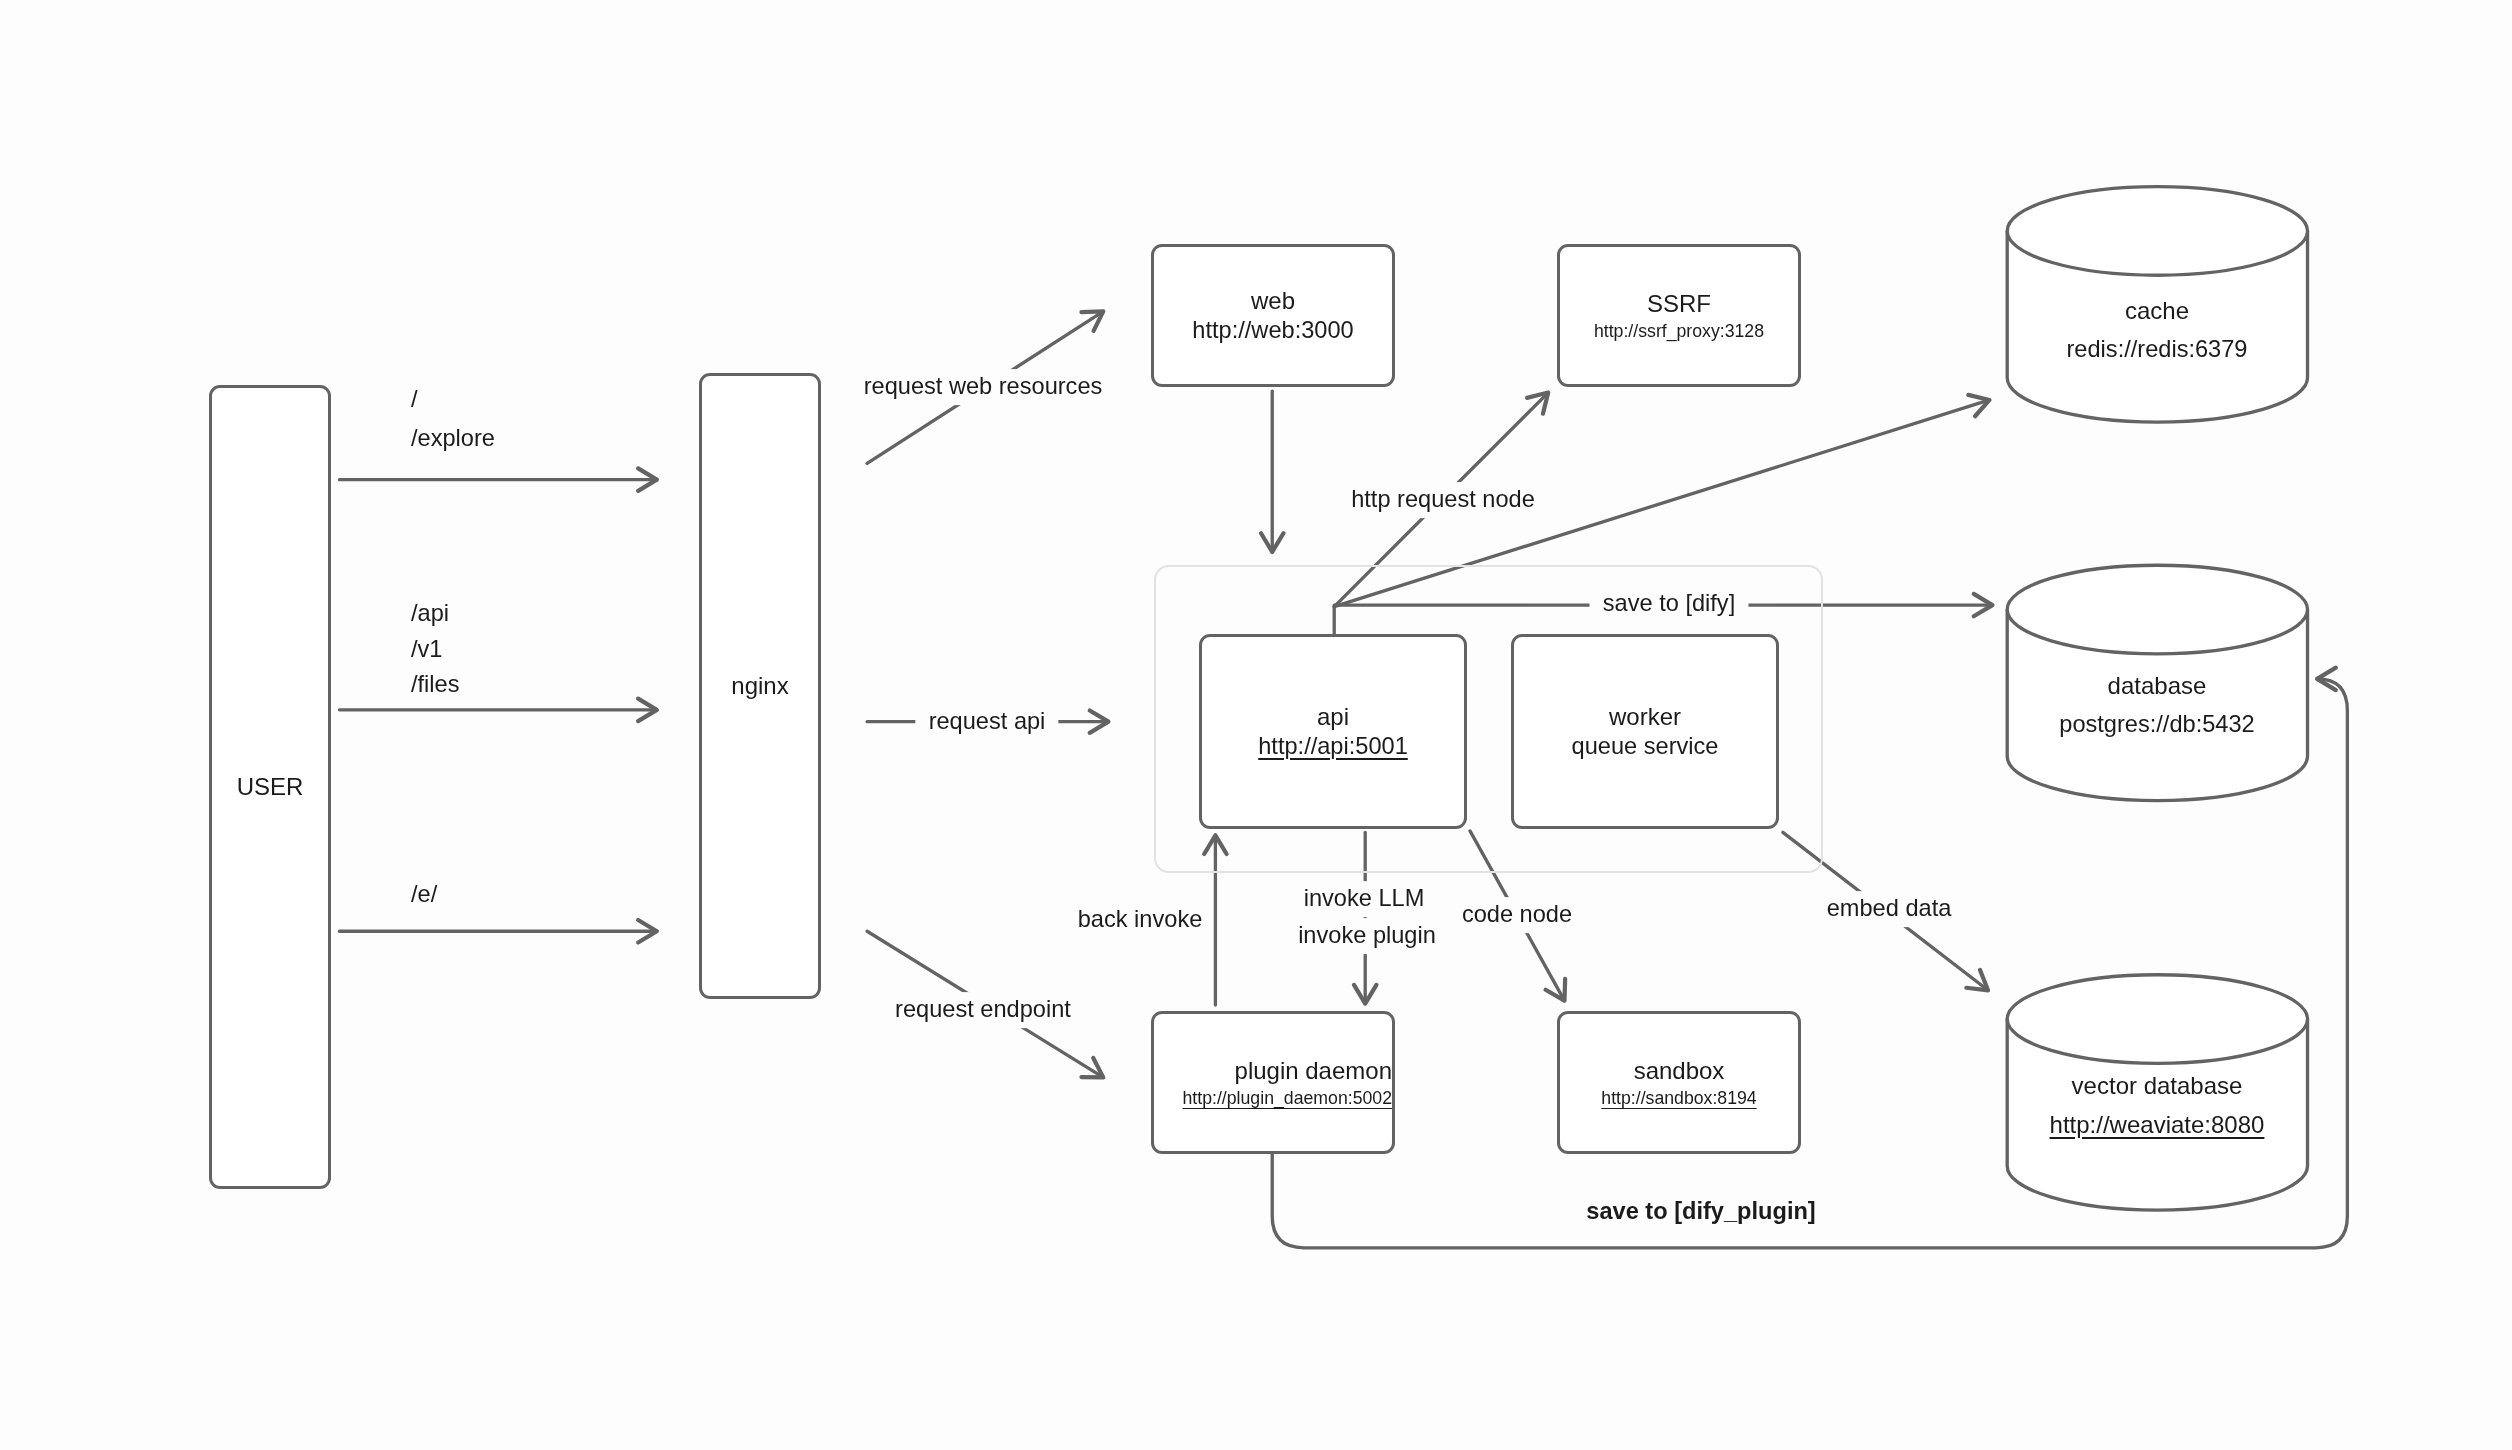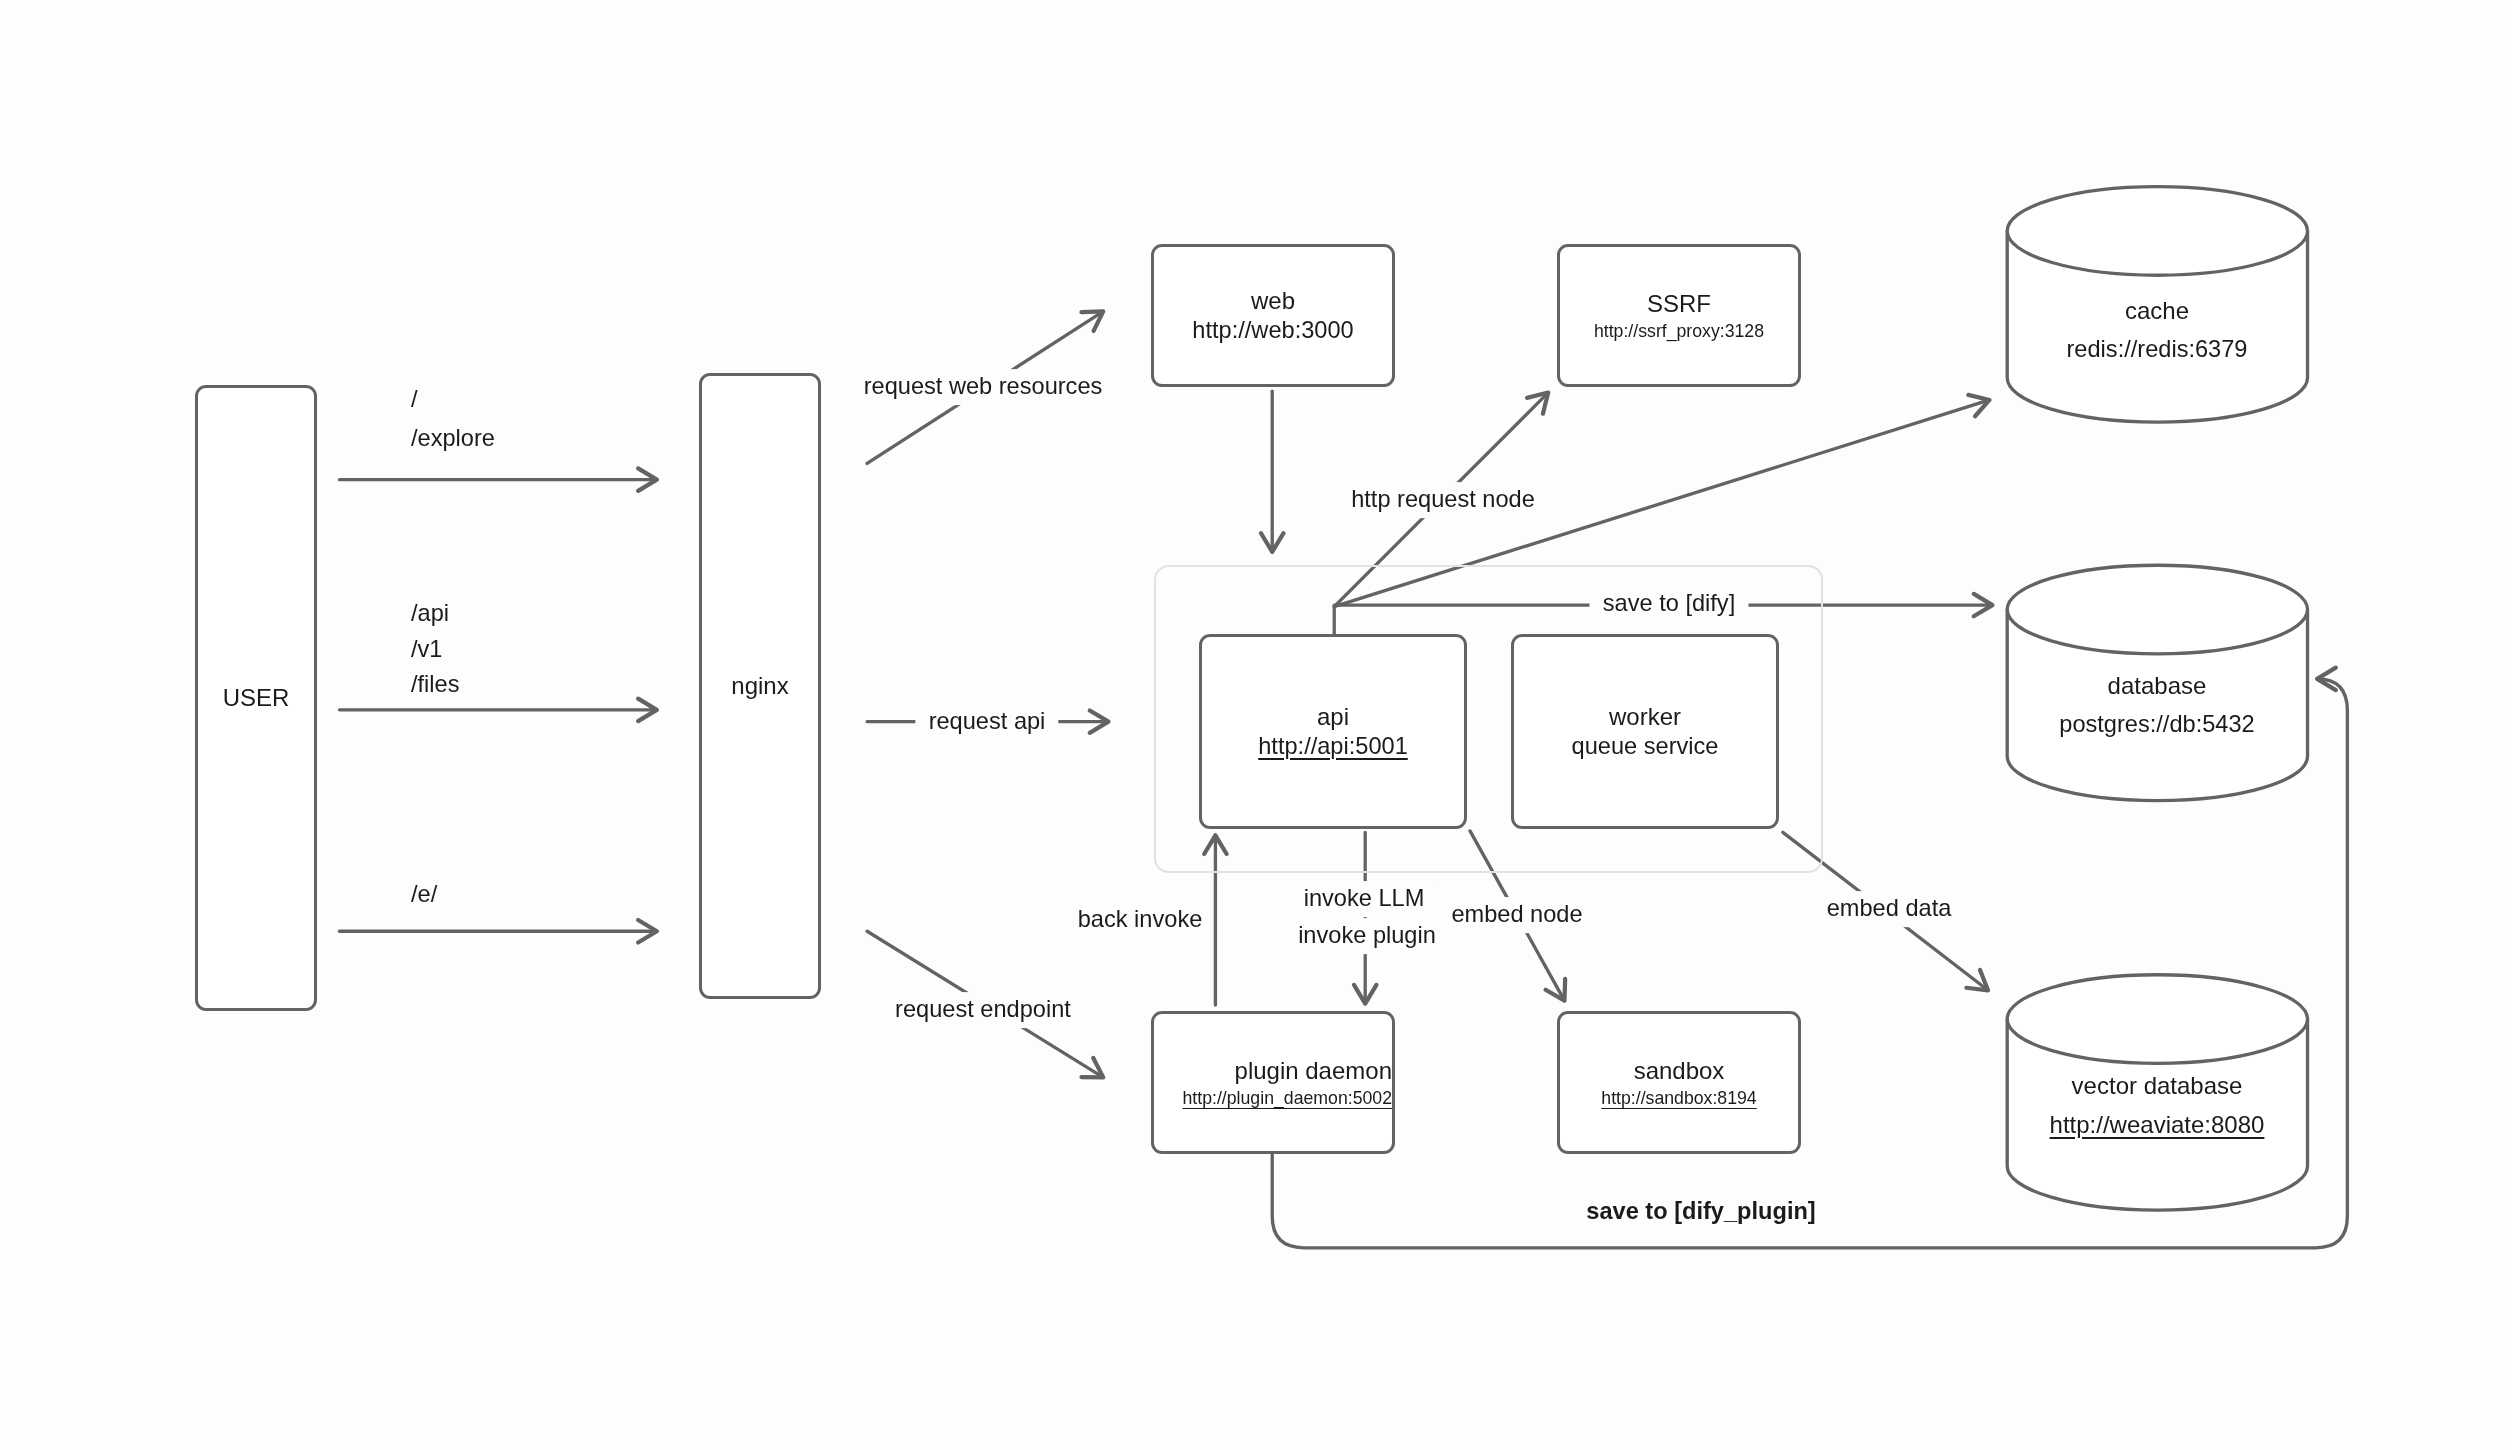--- a/index.html
+++ b/index.html
@@ -76,21 +76,21 @@
       </g>
       <g>
         <path d="M 2720 1381 L 2720 1580 A 203.5 60 0 0 0 3127 1580 L 3127 1381" fill="#ffffff"></path>
         <ellipse cx="2923.5" cy="1381" rx="203.5" ry="60" fill="#ffffff"></ellipse>
       </g>
     </g>
   </svg>
 
   <div class="container-frame"></div>
 
-  <div class="node" style="left:195px; top:385px; width:122px; height:626px;">
+  <div class="node" style="left:209px; top:385px; width:122px; height:804px;">
     <div class="nlabel">USER</div>
   </div>
 
   <div class="node" style="left:699px; top:373px; width:122px; height:626px;">
     <div class="nlabel">nginx</div>
   </div>
 
   <div class="node" style="left:1151px; top:244px; width:244px; height:143px;">
     <div class="nlabel">web</div>
     <div class="nsub">http://web:3000</div>
@@ -144,18 +144,18 @@
   <div class="route-label" style="left:411px; top:894px;">/e/</div>
 
   <div class="elabel bg" style="left:983px; top:387px;">request web resources</div>
   <div class="elabel bg" style="left:987px; top:722px;">request api</div>
   <div class="elabel bg" style="left:983px; top:1010px;">request endpoint</div>
   <div class="elabel bg" style="left:1443px; top:500px;">http request node</div>
   <div class="elabel bg" style="left:1669px; top:604px;">save to [dify]</div>
   <div class="elabel" style="left:1140px; top:919px;">back invoke</div>
   <div class="elabel bg" style="left:1364px; top:899px;">invoke LLM</div>
   <div class="elabel bg" style="left:1367px; top:936px;">invoke plugin</div>
-  <div class="elabel bg" style="left:1517px; top:915px;">embed node</div>
+  <div class="elabel bg" style="left:1517px; top:915px;">code node</div>
   <div class="elabel bg" style="left:1889px; top:909px;">embed data</div>
   <div class="elabel bg" style="left:1701px; top:1212px;font-weight:bold;">save to [dify_plugin]</div>
 
 </div>
 
 
 </body></html>

